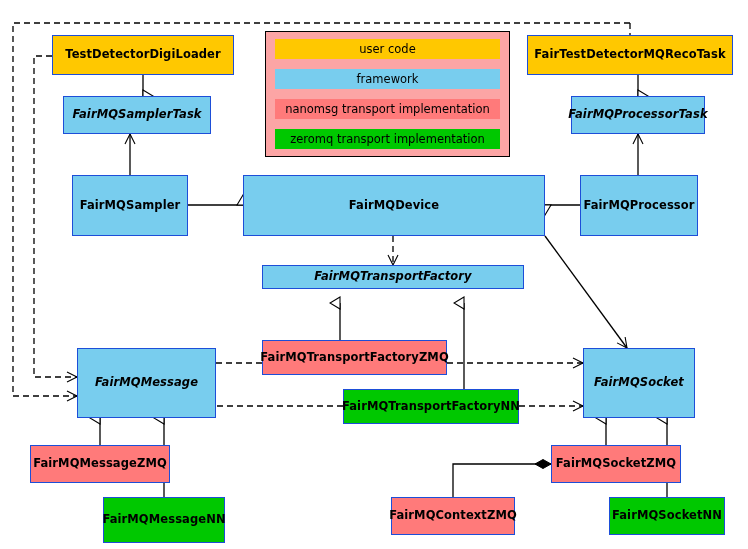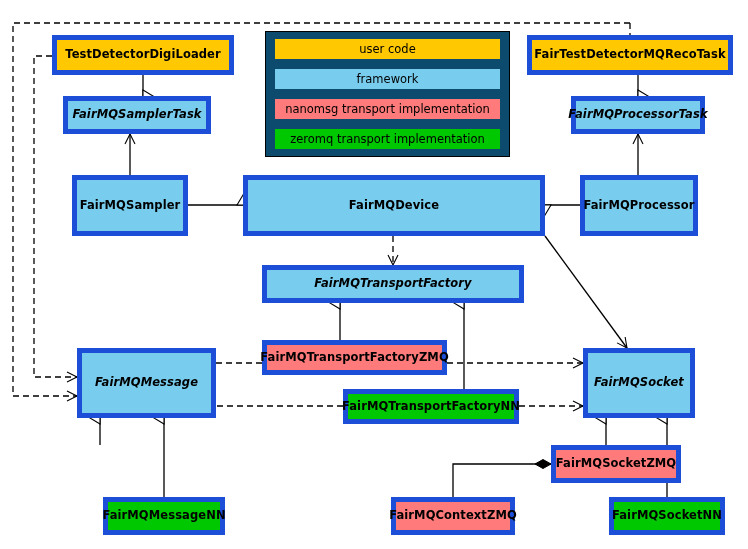--- a/index.html
+++ b/index.html
@@ -1,28 +1,28 @@
 <!DOCTYPE html>
 <html><head>
 <meta charset="utf-8">
 <style>
   html,body{margin:0;padding:0;background:#ffffff;}
   #stage{position:relative;width:748px;height:549px;background:#ffffff;
          font-family:"DejaVu Sans","Liberation Sans",sans-serif;overflow:hidden;}
-  .node{position:absolute;box-sizing:border-box;border:5px solid #1d4ed8;
+  .node{position:absolute;box-sizing:border-box;border:1px solid #1d4ed8;
         display:flex;align-items:center;justify-content:center;
         text-align:center;font-size:11.5px;font-weight:bold;color:#000;
         line-height:1.15;letter-spacing:.1px;}
   .usercode{background:#FFC800;}
   .framework{background:#78CDEE;}
   .zmq{background:#FF7A7A;}
   .nn{background:#00C800;}
   .abstract{font-style:italic;}
   #legend{position:absolute;left:265px;top:31px;width:245px;height:126px;
-          background:#0c4a6e;border:1px solid #000;box-sizing:border-box;
+          background:#fca5a5;border:1px solid #000;box-sizing:border-box;
           padding:7px 9px;display:flex;flex-direction:column;justify-content:space-between;}
   .legend-row{height:20px;display:flex;align-items:center;justify-content:center;
               font-size:11.5px;font-weight:normal;color:#000;}
   svg.wires{position:absolute;left:0;top:0;width:748px;height:549px;
             pointer-events:none;overflow:visible;}
 </style>
 </head>
 <body>
 
 <div id="stage">
@@ -94,23 +94,24 @@
     <div class="legend-row nn">zeromq transport implementation</div>
   </div>
 
   <div class="node usercode" style="left: 52px; top: 35px; width: 182px; height: 40px;">TestDetectorDigiLoader</div>
   <div class="node framework abstract" style="left: 63px; top: 96px; width: 148px; height: 38px;">FairMQSamplerTask</div>
   <div class="node framework" style="left: 72px; top: 175px; width: 116px; height: 61px;">FairMQSampler</div>
   <div class="node framework" style="left: 243px; top: 175px; width: 302px; height: 61px;">FairMQDevice</div>
   <div class="node framework" style="left: 580px; top: 175px; width: 118px; height: 61px;">FairMQProcessor</div>
   <div class="node usercode" style="left: 527px; top: 35px; width: 206px; height: 40px;">FairTestDetectorMQRecoTask</div>
   <div class="node framework abstract" style="left: 571px; top: 96px; width: 134px; height: 38px;">FairMQProcessorTask</div>
-  <div class="node framework abstract" style="left: 262px; top: 265px; width: 262px; height: 38px; font-style: italic;">FairMQTransportFactory</div>
+  <div class="node framework abstract" style="left: 262px; top: 265px; width: 262px; height: 24px; font-style: italic;">FairMQTransportFactory</div>
   <div class="node zmq" style="left: 262px; top: 340px; width: 185px; height: 35px;">FairMQTransportFactoryZMQ</div>
   <div class="node nn" style="left: 343px; top: 389px; width: 176px; height: 35px;">FairMQTransportFactoryNN</div>
   <div class="node framework abstract" style="left: 77px; top: 348px; width: 139px; height: 70px;">FairMQMessage</div>
   <div class="node framework abstract" style="left: 583px; top: 348px; width: 112px; height: 70px;">FairMQSocket</div>
-  <div class="node nn" style="left: 103px; top: 497px; width: 122px; height: 38px;">FairMQMessageNN</div>
+  <div class="node zmq" style="left: 30px; top: 445px; width: 140px; height: 38px;">FairMQMessageZMQ</div>
+  <div class="node nn" style="left: 103px; top: 497px; width: 122px; height: 46px;">FairMQMessageNN</div>
   <div class="node zmq" style="left: 551px; top: 445px; width: 130px; height: 38px;">FairMQSocketZMQ</div>
   <div class="node zmq" style="left: 391px; top: 497px; width: 124px; height: 38px;">FairMQContextZMQ</div>
   <div class="node nn" style="left: 609px; top: 497px; width: 116px; height: 38px;">FairMQSocketNN</div>
 
 </div>
 
 </body></html>

